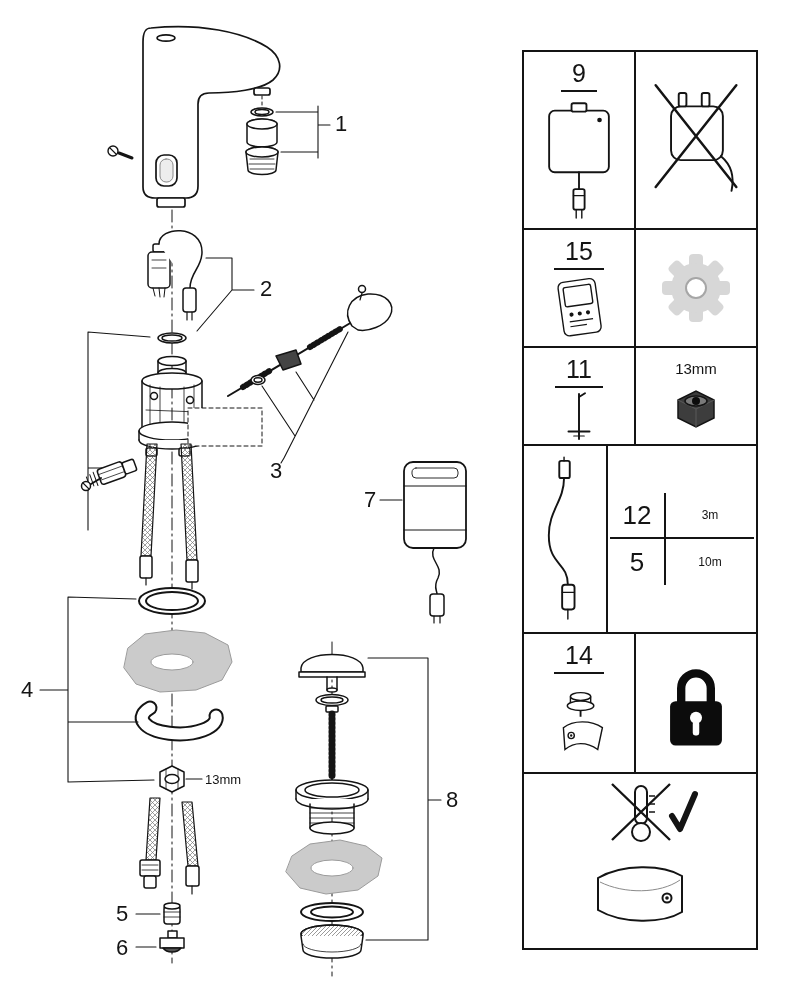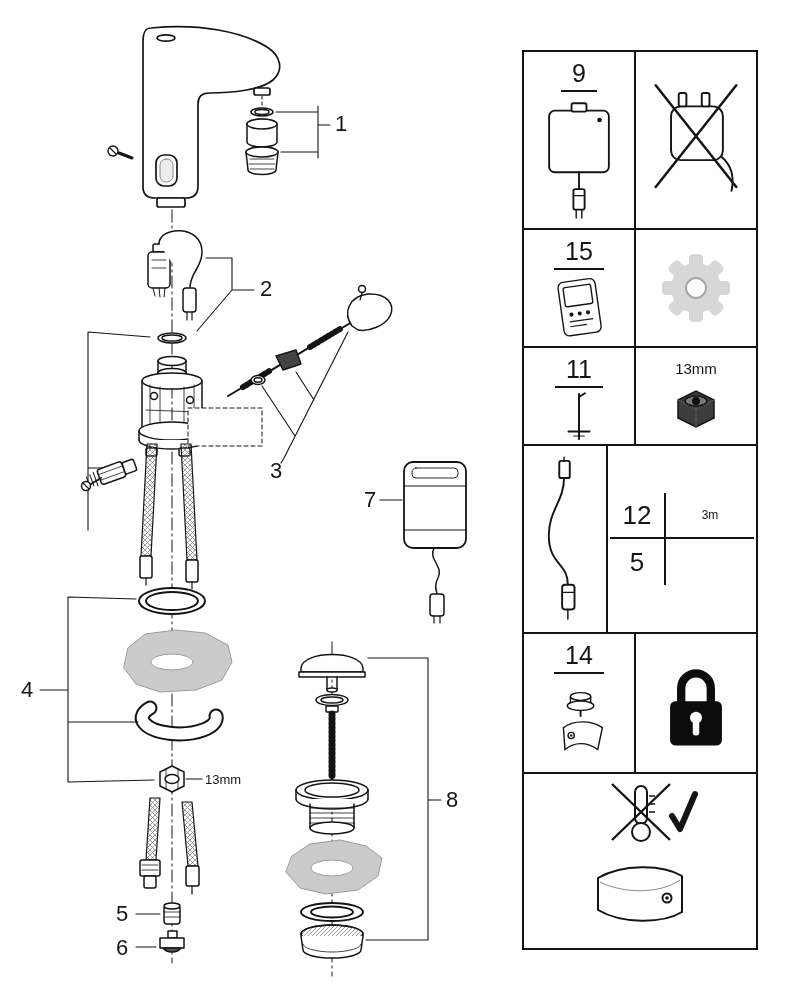--- a/index.html
+++ b/index.html
@@ -375,20 +375,21 @@
               <path d="M45,166 v10" stroke-width="1.5"></path>
             </g>
           </svg>
         </div>
       </div>
       <div class="acc-cell right">
         <div class="sub-table">
           <div class="sub-cell bb br sub-num">12</div>
           <div class="sub-cell bb sub-len">3m</div>
           <div class="sub-cell br sub-num">5</div>
+          <div class="sub-cell sub-len">10m</div>
         </div>
       </div>
     </div>
 
     <div class="acc-row r14">
       <div class="acc-cell left">
         <div class="item-num">14</div>
         <div class="icon-wrap">
           <svg width="100" height="78" viewBox="0 0 100 100">
             <g stroke="#141414" stroke-width="1.8" fill="#fff">

